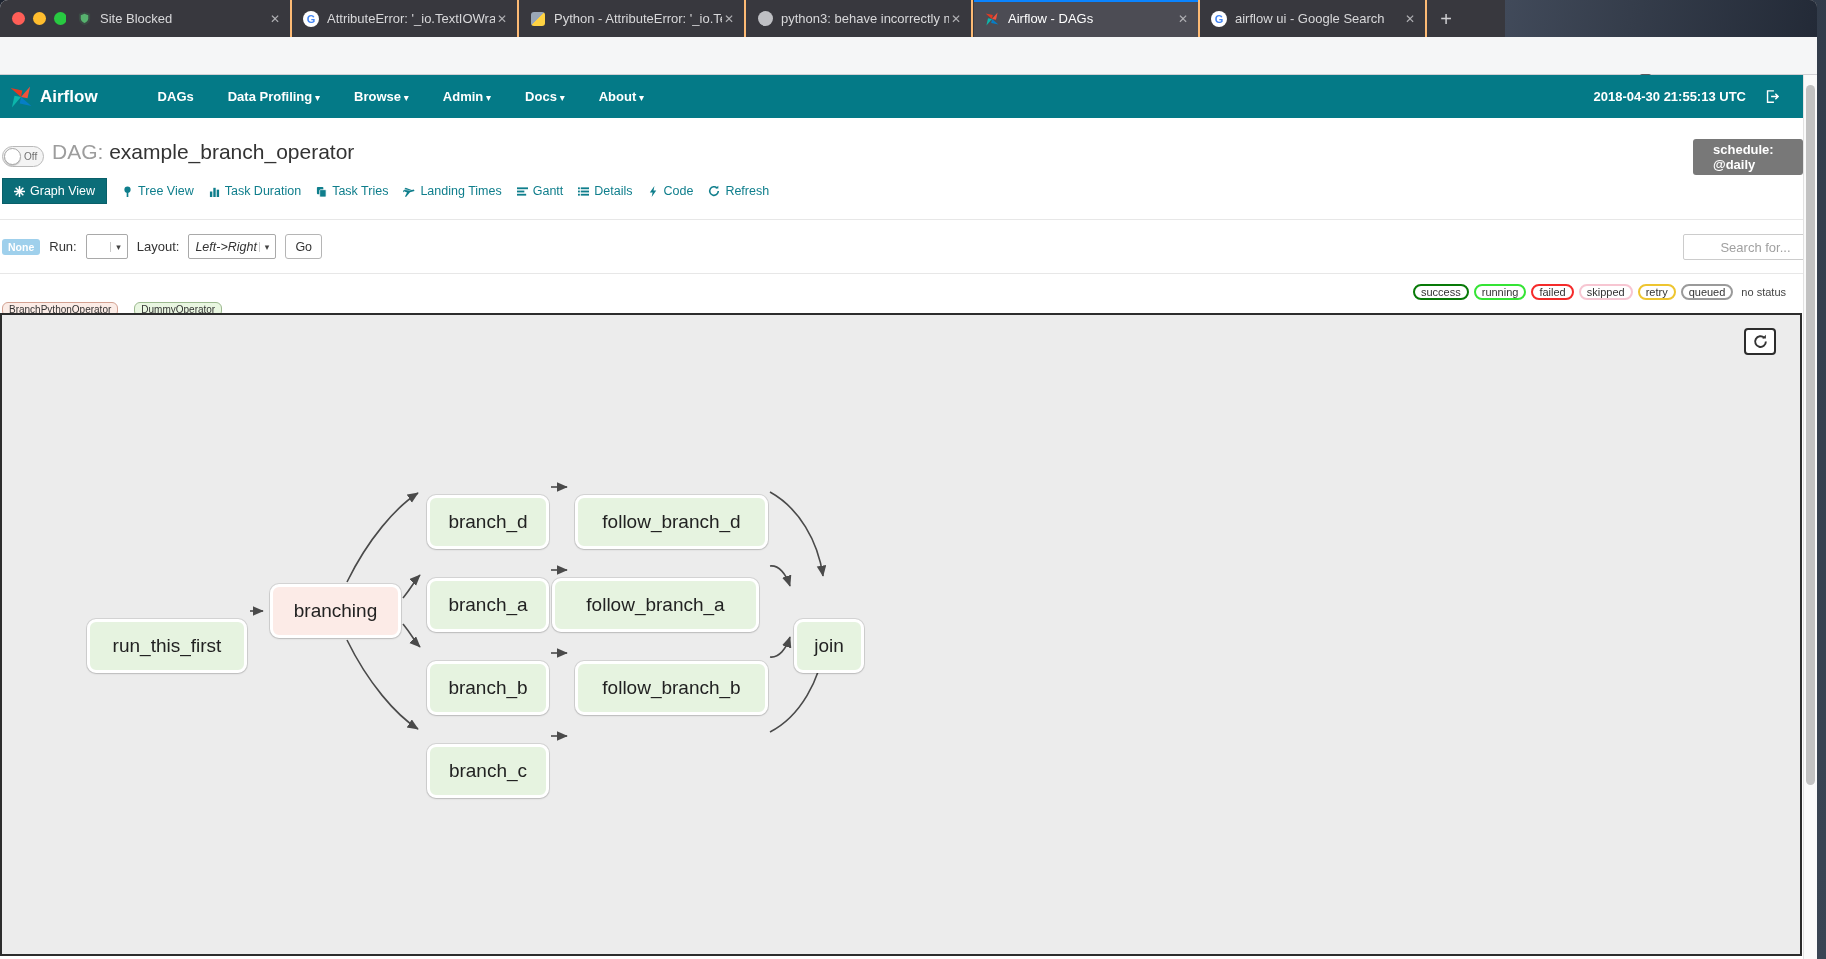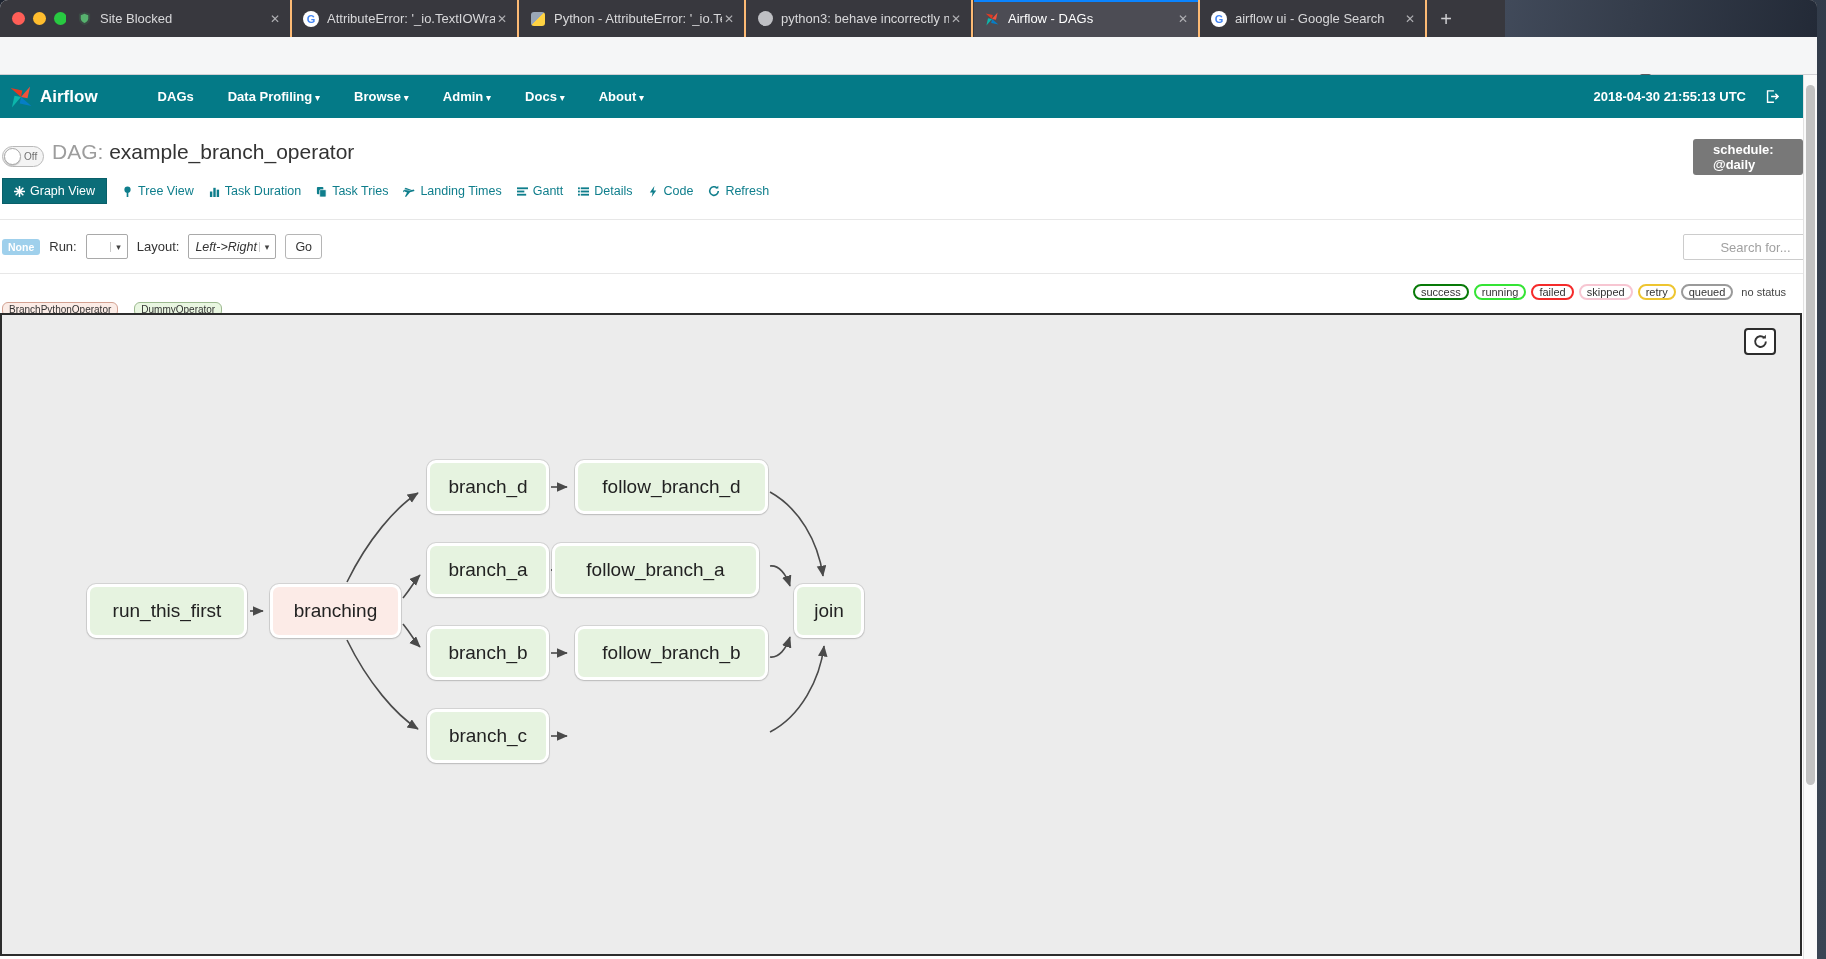--- a/index.html
+++ b/index.html
@@ -129,21 +129,21 @@
   
   .graphbox { position:absolute; left:0; top:195px; width:1802px; height:643px;
     border:2px solid #2c2c2c; background:#ececec; }
   .refreshbtn { position:absolute; right:24px; top:13px; width:32px; height:27px; background:#fff;
     border:2px solid #2c2c2c; border-radius:4px; display:flex; align-items:center;
     justify-content:center; color:#333; }
   .edges { position:absolute; left:0; top:0; }
   .node { position:absolute; height:54px; border:3px solid #fff; border-radius:9px;
     box-shadow:0 0 0 1px rgba(0,0,0,.10),0 1px 2px rgba(0,0,0,.12);
     display:flex; align-items:center; justify-content:center; font-size:19px; color:#222; }
-  .node.green { background:#e6f3e0; } .node.pink { background:#fcebe7; }
+  .node.green { background:#e6f3e0;margin-top:35px; } .node.pink { background:#fcebe7; }
 
   
   .scrolltrack { position:absolute; left:1803px; top:75px; width:14px; bottom:0;
     background:#fafafa; border-left:1px solid #e2e2e2; }
   .scrollthumb { position:absolute; left:2px; top:10px; width:9px; height:700px;
     background:#c2c2c2; border-radius:5px; }
 
   svg.glyph { display:block; }
 </style>
 </head>

